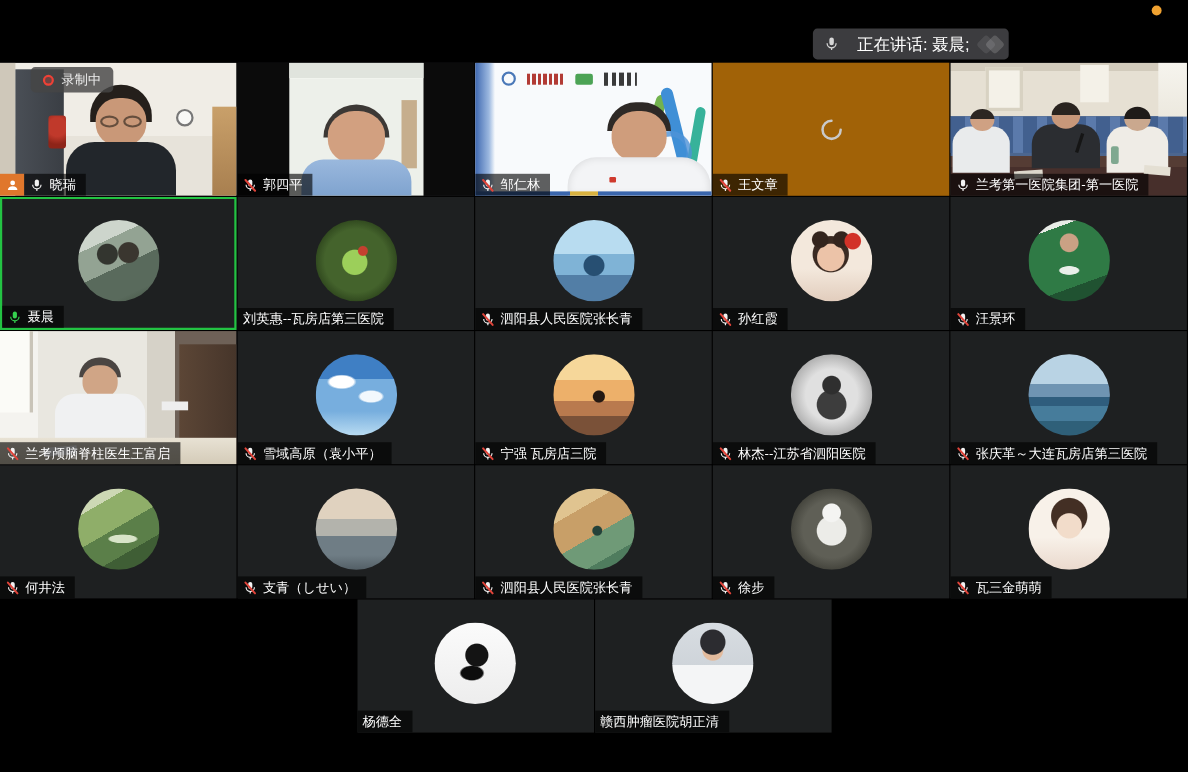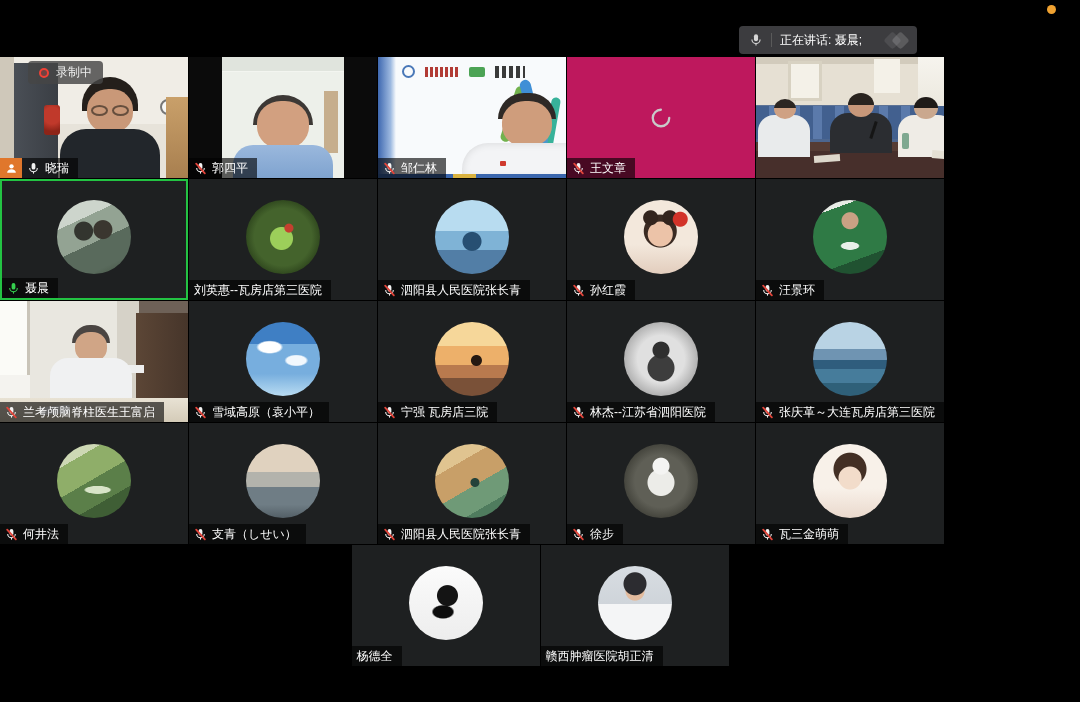--- a/index.html
+++ b/index.html
@@ -10,35 +10,35 @@
     -webkit-font-smoothing:antialiased;
   }
   
   .notif-dot{position:absolute;left:1047px;top:5px;width:9px;height:9px;border-radius:50%;background:#f0a231;}
   .speak-pill{
     position:absolute;left:739px;top:26px;width:178px;height:28px;box-sizing:border-box;
     background:#3c3c3f;border-radius:4px;display:flex;align-items:center;gap:8px;padding:0 10px;
   }
   .speak-pill .pmic{width:14px;height:14px;color:#d6d6d6;flex:0 0 auto;}
   .pill-div{width:1px;height:14px;background:#5a5a5a;}
-  .pill-text{color:#fff;font-size:12px;white-space:nowrap;}
+  .pill-text{color:#fff;font-size:15px;white-space:nowrap;}
   .pill-logo{display:flex;margin-left:auto;align-items:center;}
   .pill-logo i{display:block;width:13px;height:13px;border-radius:3px;transform:rotate(45deg);background:rgba(255,255,255,.09);}
   .pill-logo i+i{margin-left:-5px;background:rgba(255,255,255,.16);}
   .rec-badge{
     position:absolute;left:28px;top:61px;height:23px;background:rgba(70,70,70,.82);border-radius:4px;
     display:flex;align-items:center;gap:7px;padding:0 11px;color:#eee;font-size:12px;z-index:5;
   }
   .rec-dot{width:10px;height:10px;border-radius:50%;border:2px solid #ef4136;background:rgba(239,65,54,.25);box-sizing:border-box;}
   
   .stage{position:absolute;top:57px;left:0;width:1080px;}
   .row{display:flex;gap:1px;margin-bottom:1px;}
   .row.center{justify-content:center;}
-  .tile{position:relative;width:188px;height:121px;background:#1e2021;overflow:hidden;flex:0 0 auto;}
-  .tile.black{background:#be185d;}
+  .tile{position:relative;width:215px;height:121px;background:#1e2021;overflow:hidden;flex:0 0 auto;}
+  .tile.black{background:#a16207;}
   .tile.active{box-shadow:inset 0 0 0 2px #23c343;}
   
   .nl{
     position:absolute;left:0;bottom:0;display:flex;align-items:center;gap:5px;
     background:rgba(0,0,0,.62);padding:3px 9px 3px 5px;font-size:12px;line-height:14px;color:#fff;
     white-space:nowrap;max-width:100%;box-sizing:border-box;z-index:3;
   }
   .tile.active .nl{left:2px;bottom:2px;align-items:center;}
   .nl.shift{left:22px;}
   .mic{width:13px;height:13px;flex:0 0 auto;}
@@ -268,20 +268,26 @@
           <div class="lk-p1h"></div>
         <div class="lk-p2b"></div>
           <div class="lk-p2h"></div>
         <div class="lk-p3b"></div>
           <div class="lk-p3h"></div>
         <div class="lk-mic"></div>
           <div class="lk-bottle"></div>
           <div class="lk-papers"></div>
           <div class="lk-papers2"></div>
       </div>
+      <div class="nl">
+        <svg class="mic m-on" viewBox="0 0 24 24">
+            <use href="#micsym"></use>
+          </svg>
+        <span>兰考第一医院集团-第一医院</span>
+      </div>
     </div>
   </div>
 
   <div class="row">
 
     <div class="tile active">
       <div class="av av-nie"></div>
       <div class="nl">
         <svg class="mic m-speak" viewBox="0 0 24 24">
             <use href="#micsym"></use>

